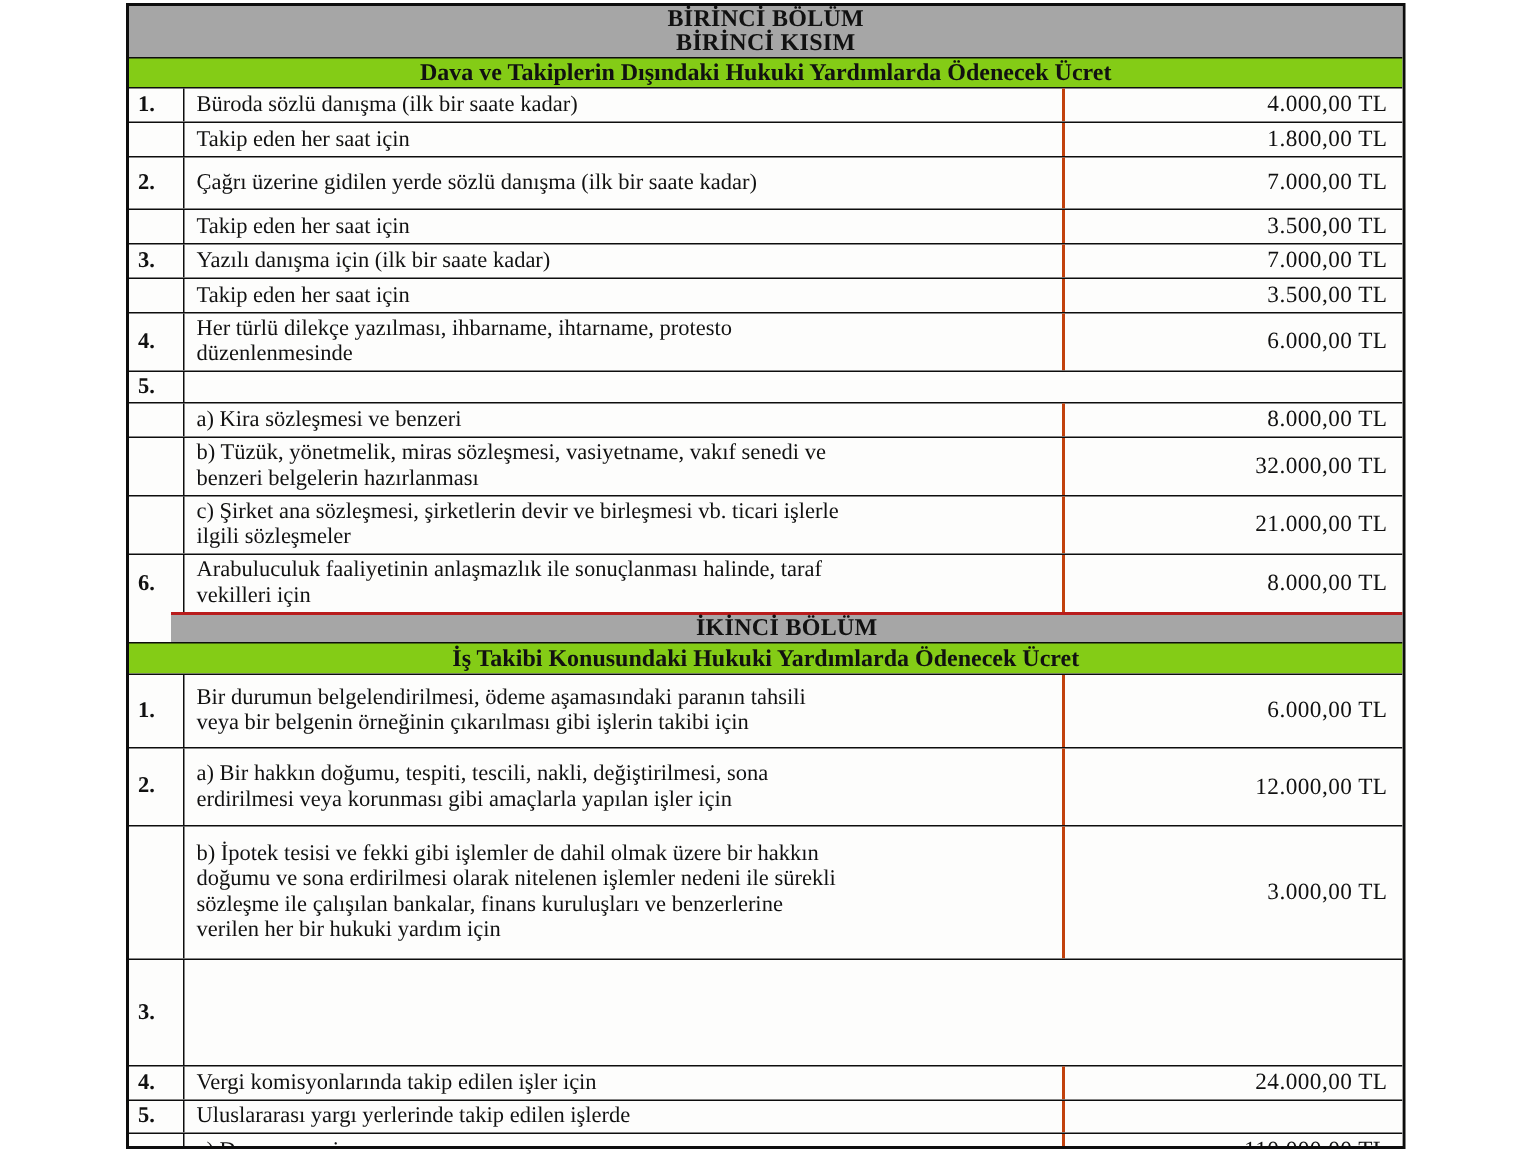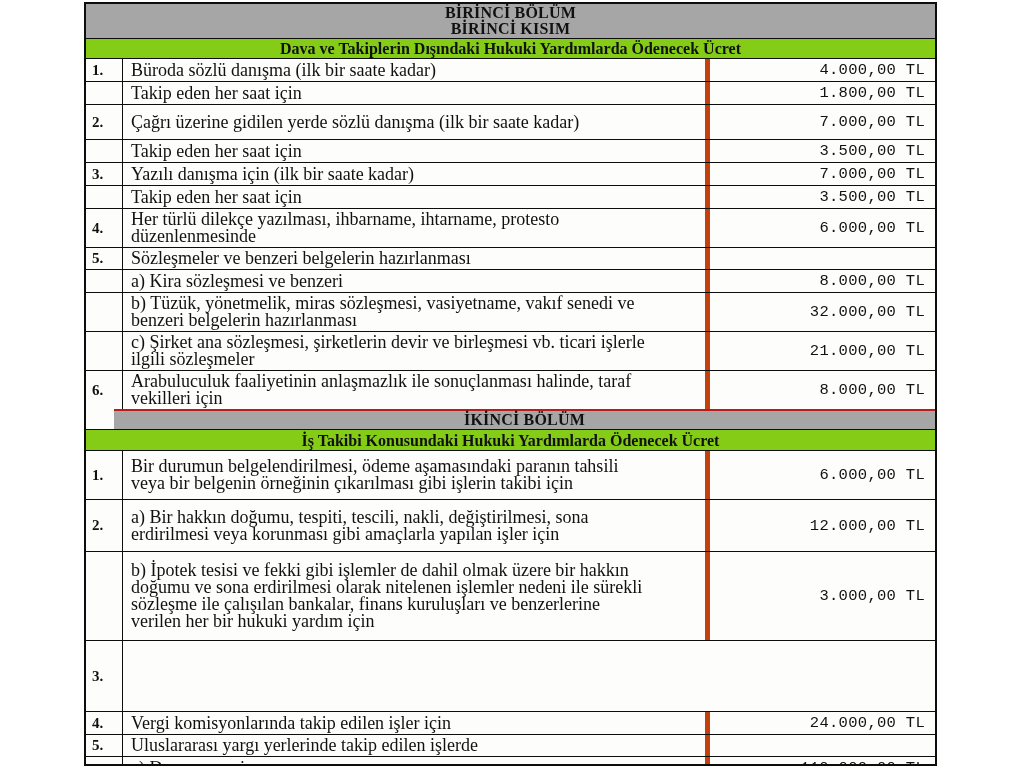--- a/index.html
+++ b/index.html
@@ -45,29 +45,28 @@
     display: flex; align-items: center; justify-content: center;
     text-align: center; font-weight: bold; font-size: 16px; line-height: 17px;
   }
   .row { display: flex; flex-direction: row; align-items: stretch; background: #fdfdfc; }
   .cell { box-sizing: border-box; display: flex; align-items: center; }
   .cell.no {
     width: 37px; border-right: 1px solid #0d0d0d;
     font-weight: bold; font-size: 15px; padding: 1px 4px 1px 6px;
   }
   .cell.desc {
-    flex: 1 1 auto; border-right: 5px solid #c2410c;
-    font-size: 18px; line-height: 17px; padding: 2px 8px;
+    flex: 1 1 auto; border-right: 2px solid #c2410c;
+    font-size: 15px; line-height: 17px; padding: 2px 8px;
     white-space: pre-line;
   }
   .cell.amt {
     width: 225px; justify-content: flex-end; text-align: right;
     font-size: 15.5px; padding: 2px 10px 2px 4px;
     letter-spacing: 0.3px;
-    font-family: Liberation Mono, monospace;
   }
 </style>
 </head>
 <body>
 
 <div class="stage">
   <div class="doc-table" id="table-root">
       <div class="band" style="min-height: 34px;">
         <div class="band-line">BİRİNCİ BÖLÜM</div>
         <div class="band-line">BİRİNCİ KISIM</div>
@@ -104,21 +103,20 @@
         <div class="cell amt">3.500,00 TL</div>
       </div>
       <div class="row" style="min-height: 36px;">
         <div class="cell no">4.</div>
         <div class="cell desc">Her türlü dilekçe yazılması, ihbarname, ihtarname, protesto
 düzenlenmesinde</div>
         <div class="cell amt">6.000,00 TL</div>
       </div>
       <div class="row" style="min-height: 21px;">
         <div class="cell no">5.</div>
-        <div class="cell desc">Sözleşmeler ve benzeri belgelerin hazırlanması</div>
         <div class="cell amt"></div>
       </div>
       <div class="row" style="min-height: 21px;">
         <div class="cell no"></div>
         <div class="cell desc">a) Kira sözleşmesi ve benzeri</div>
         <div class="cell amt">8.000,00 TL</div>
       </div>
       <div class="row" style="min-height: 38px;">
         <div class="cell no"></div>
         <div class="cell desc">b) Tüzük, yönetmelik, miras sözleşmesi, vasiyetname, vakıf senedi ve

